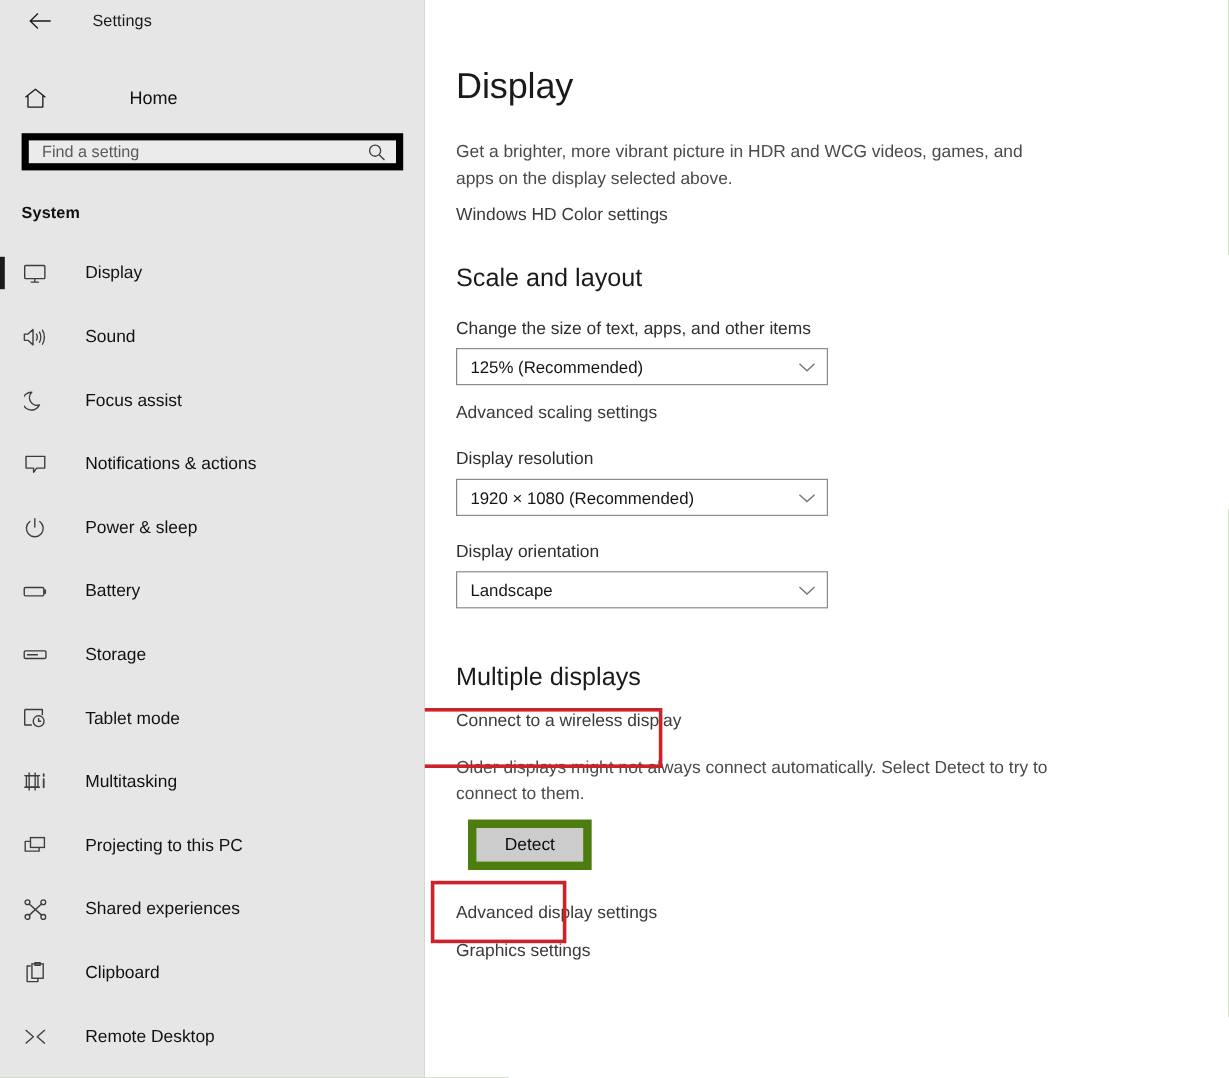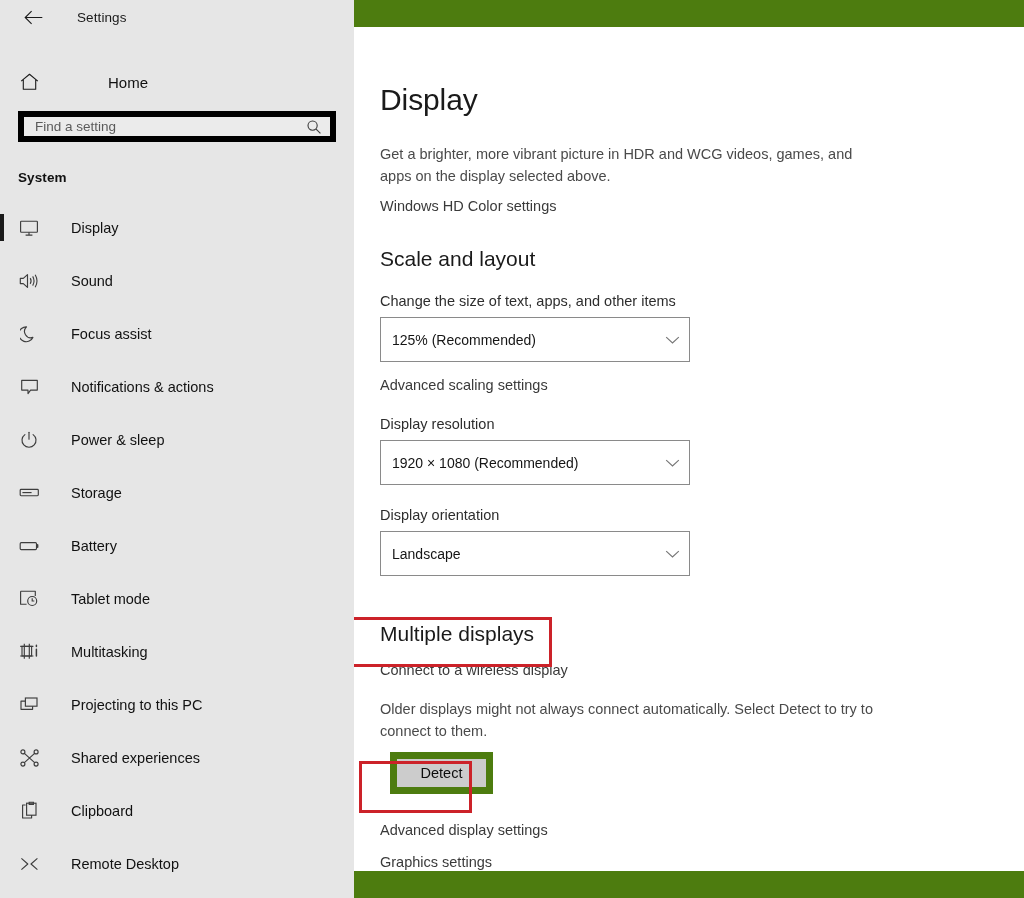--- a/index.html
+++ b/index.html
@@ -12,21 +12,20 @@
     font-family: "Liberation Sans", sans-serif;
     background: #ffffff;
     color: #000000;
     -webkit-font-smoothing: antialiased;
   }
   .app {
     display: flex;
     width: 1024px;
     height: 898px;
     background: #4d7c0f;
-    align-items: center;
   }
 
   
   .sidebar {
     width: 354px;
     height: 898px;
     background: #e6e6e6;
     flex: 0 0 354px;
     position: relative;
     overflow: hidden;
@@ -172,21 +171,21 @@
     margin-top: 32px;
   }
   .field-label {
     font-size: 14.5px;
     color: #2d2d2d;
     margin-top: 22px;
   }
   .dropdown {
     margin-top: 8px;
     width: 310px;
-    height: 45px;
+    height: 31px;
     border: 1px solid #8a8a8a;
     background: #ffffff;
     display: flex;
     align-items: center;
     padding: 0 9px 0 11px;
     justify-content: space-between;
   }
   .dropdown-value {
     font-size: 14px;
     color: #151515;
@@ -309,36 +308,36 @@
           <svg width="18" height="18" viewBox="0 0 18 18" aria-hidden="true">
             <path d="M13.1 3.6 A7.0 7.0 0 1 1 4.9 3.6" fill="none" stroke="currentColor" stroke-width="1.15" stroke-linecap="round"></path>
             <path d="M9 1.2 V8.2" fill="none" stroke="currentColor" stroke-width="1.15" stroke-linecap="round"></path>
           </svg>
         </span>
         <span class="nav-label">Power &amp; sleep</span>
       </div>
 
       <div class="nav-item">
         <span class="nav-icon">
+          <svg width="21" height="14" viewBox="0 0 21 14" aria-hidden="true">
+            <rect x="1.2" y="3.6" width="16.3" height="7.0" rx="1.1" fill="none" stroke="currentColor" stroke-width="1.15"></rect>
+            <path d="M18.6 5.9 V8.3" fill="none" stroke="currentColor" stroke-width="1.6" stroke-linecap="round"></path>
+          </svg>
+        </span>
+        <span class="nav-label">Battery</span>
+      </div>
+
+      <div class="nav-item">
+        <span class="nav-icon">
           <svg width="21" height="13" viewBox="0 0 21 13" aria-hidden="true">
             <rect x="1.2" y="3.4" width="18.1" height="6.3" rx="0.9" fill="none" stroke="currentColor" stroke-width="1.15"></rect>
             <path d="M3.4 6.6 H12.6" fill="none" stroke="currentColor" stroke-width="1.15"></path>
           </svg>
         </span>
         <span class="nav-label">Storage</span>
-      </div>
-
-      <div class="nav-item">
-        <span class="nav-icon">
-          <svg width="21" height="14" viewBox="0 0 21 14" aria-hidden="true">
-            <rect x="1.2" y="3.6" width="16.3" height="7.0" rx="1.1" fill="none" stroke="currentColor" stroke-width="1.15"></rect>
-            <path d="M18.6 5.9 V8.3" fill="none" stroke="currentColor" stroke-width="1.6" stroke-linecap="round"></path>
-          </svg>
-        </span>
-        <span class="nav-label">Battery</span>
       </div>
 
       <div class="nav-item">
         <span class="nav-icon">
           <svg width="20" height="19" viewBox="0 0 20 19" aria-hidden="true">
             <path d="M1.6 2.2 H16.3 V7.0 M1.6 2.2 V15.2 H7.6" fill="none" stroke="currentColor" stroke-width="1.15" stroke-linejoin="round"></path>
             <circle cx="13.2" cy="12.0" r="4.5" fill="none" stroke="currentColor" stroke-width="1.15"></circle>
             <path d="M13.2 9.3 V12.0 H15.3" fill="none" stroke="currentColor" stroke-width="1.15"></path>
           </svg>
         </span>

